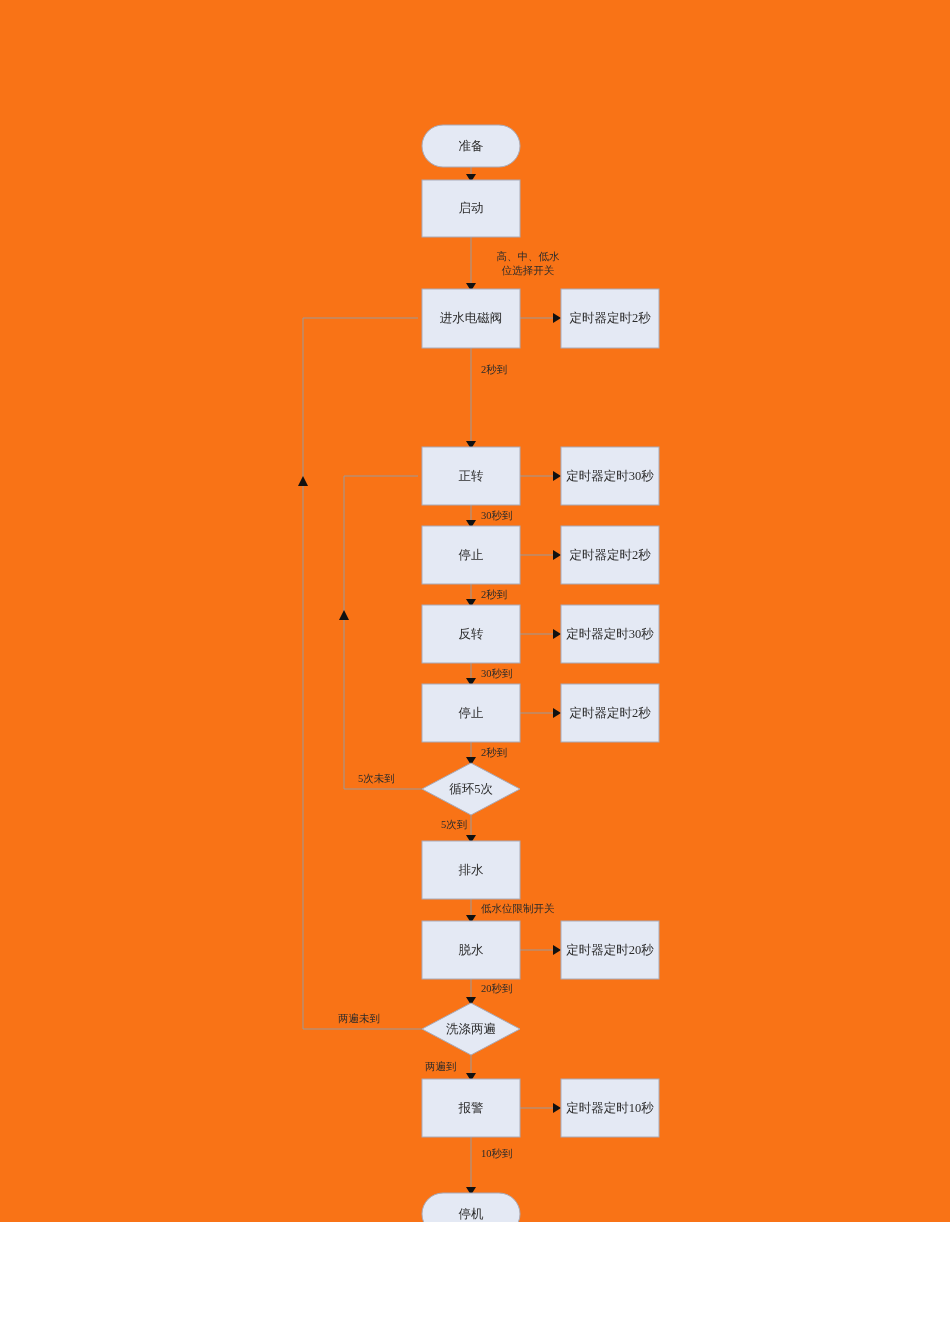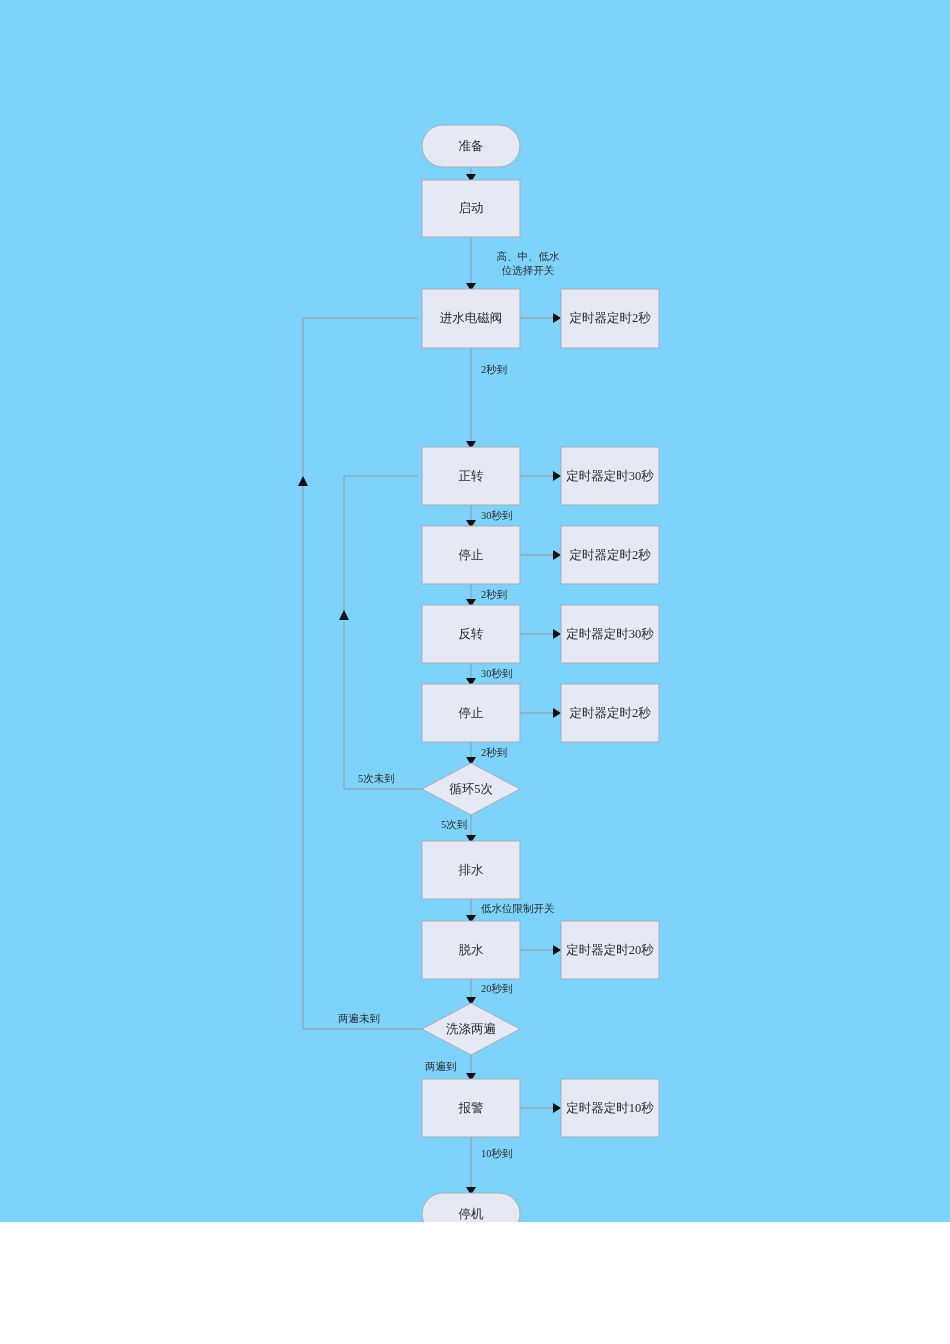--- a/index.html
+++ b/index.html
@@ -7,21 +7,21 @@
     padding: 0;
     background: #ffffff;
   }
   body {
     font-family: "Liberation Serif", "DejaVu Serif", serif;
   }
   #canvas {
     position: relative;
     width: 950px;
     height: 1344px;
-    background: #7dd3fc;
+    background: #f97316;
     overflow: hidden;
   }
   #flow-svg {
     position: absolute;
     left: 0;
     top: 0;
     width: 950px;
     height: 1344px;
   }
   .node-label {

